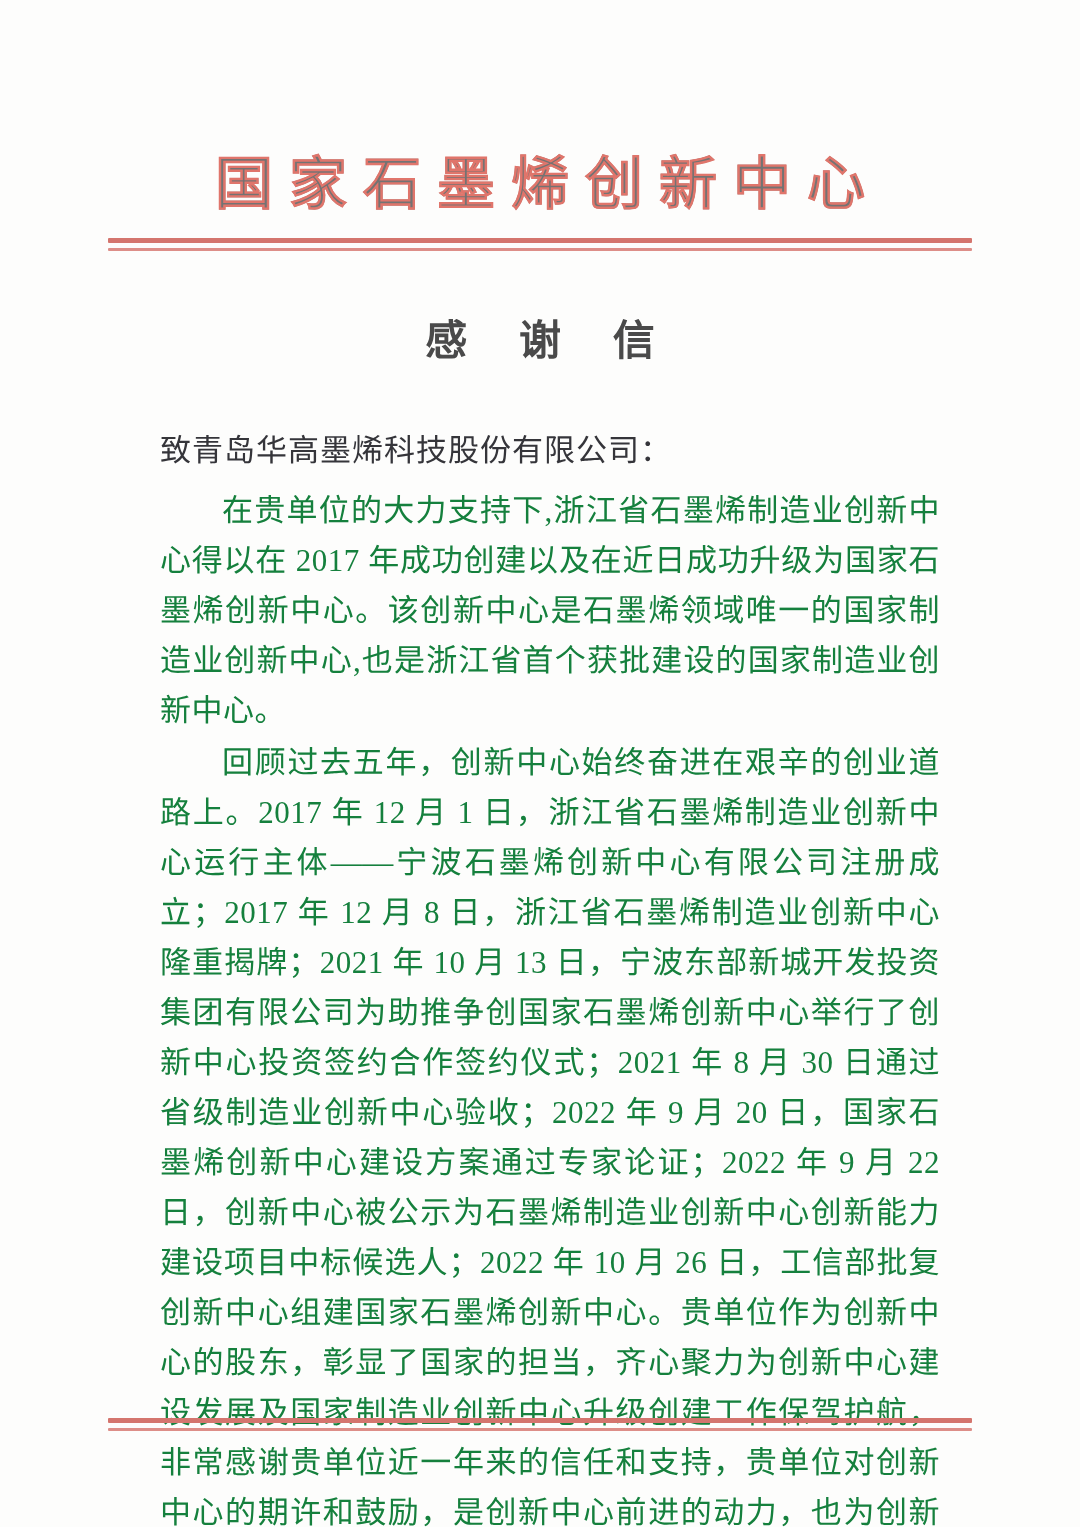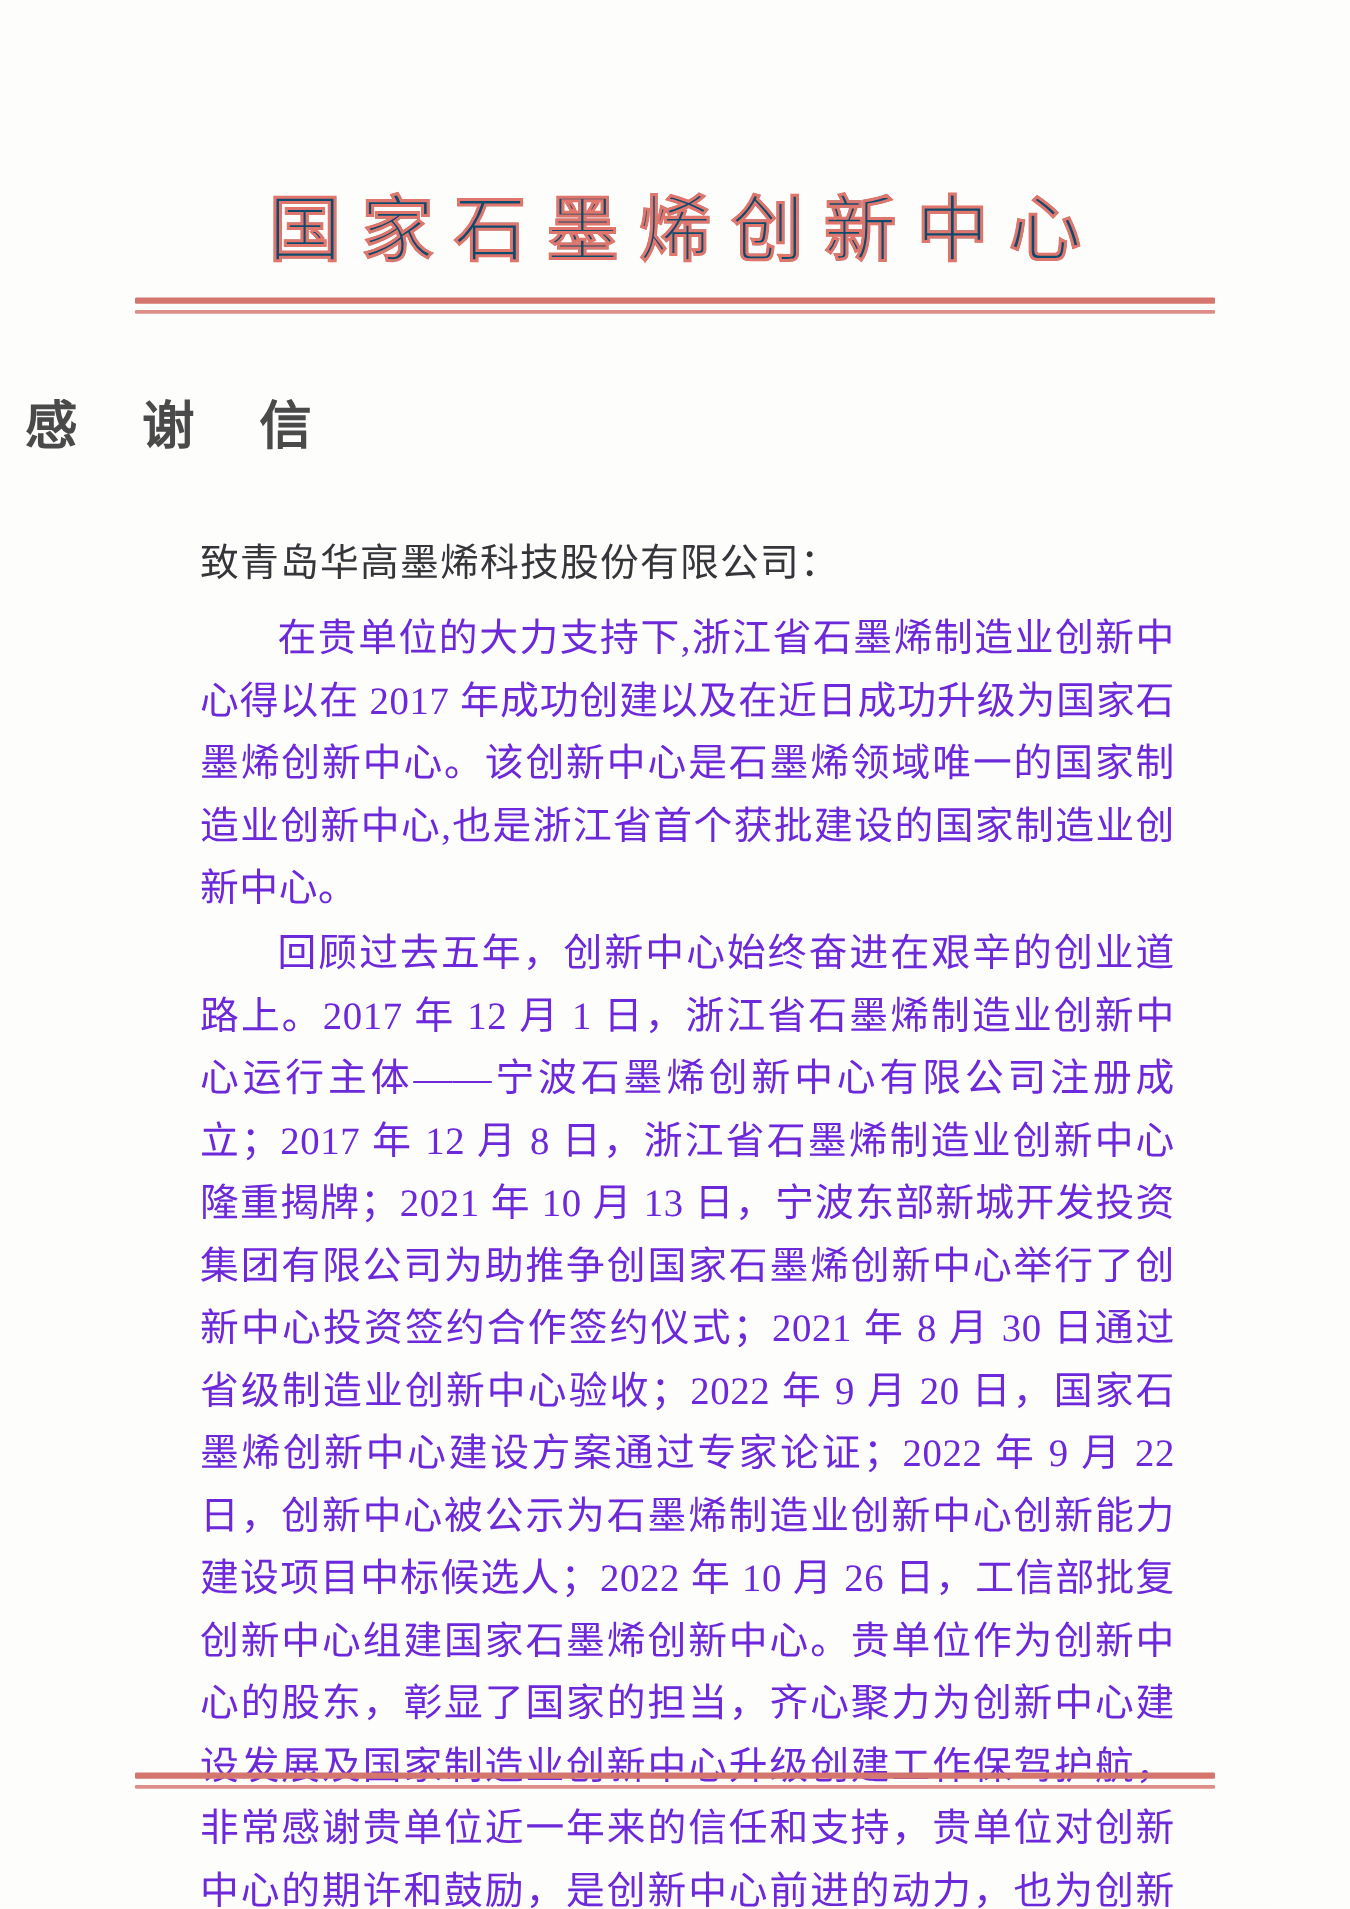--- a/index.html
+++ b/index.html
@@ -26,21 +26,21 @@
     position: absolute;
     top: 152px;
     left: 0;
     width: 1080px;
     text-align: center;
   }
   .letterhead-title {
     font-family: "Liberation Serif", "DejaVu Serif", serif;
     font-size: 58px;
     font-weight: 700;
-    color: #0c4a6e;
+    color: #737373;
     letter-spacing: 16px;
     text-indent: 16px;
     line-height: 1.15;
     white-space: nowrap;
     -webkit-text-stroke: 0.6px #e0756b;
   }
 
   .rule-group {
     position: absolute;
     left: 108px;
@@ -62,21 +62,21 @@
     background: #dd8e88;
     border-radius: 1px;
   }
 
   
   .doc-title {
     position: absolute;
     top: 306px;
     left: 0;
     width: 1080px;
-    text-align: left;
+    text-align: center;
     font-family: "Liberation Sans", "DejaVu Sans", sans-serif;
     font-size: 42px;
     font-weight: 700;
     color: #4a4a4a;
     letter-spacing: 20px;
     text-indent: 20px;
     white-space: nowrap;
   }
 
   
@@ -94,21 +94,21 @@
     color: #35353a;
     line-height: 54px;
     letter-spacing: 1px;
     margin: 0 0 8px 0;
   }
 
   .para {
     font-family: "Liberation Serif", "DejaVu Serif", serif;
     font-size: 31px;
     font-weight: 400;
-    color: #6d28d9;
+    color: #15803d;
     line-height: 50px;
     letter-spacing: 0.5px;
     text-align: justify;
     text-justify: inter-character;
     text-indent: 62px;
     margin: 0 0 0 0;
   }
   .para + .para {
     margin-top: 2px;
   }

